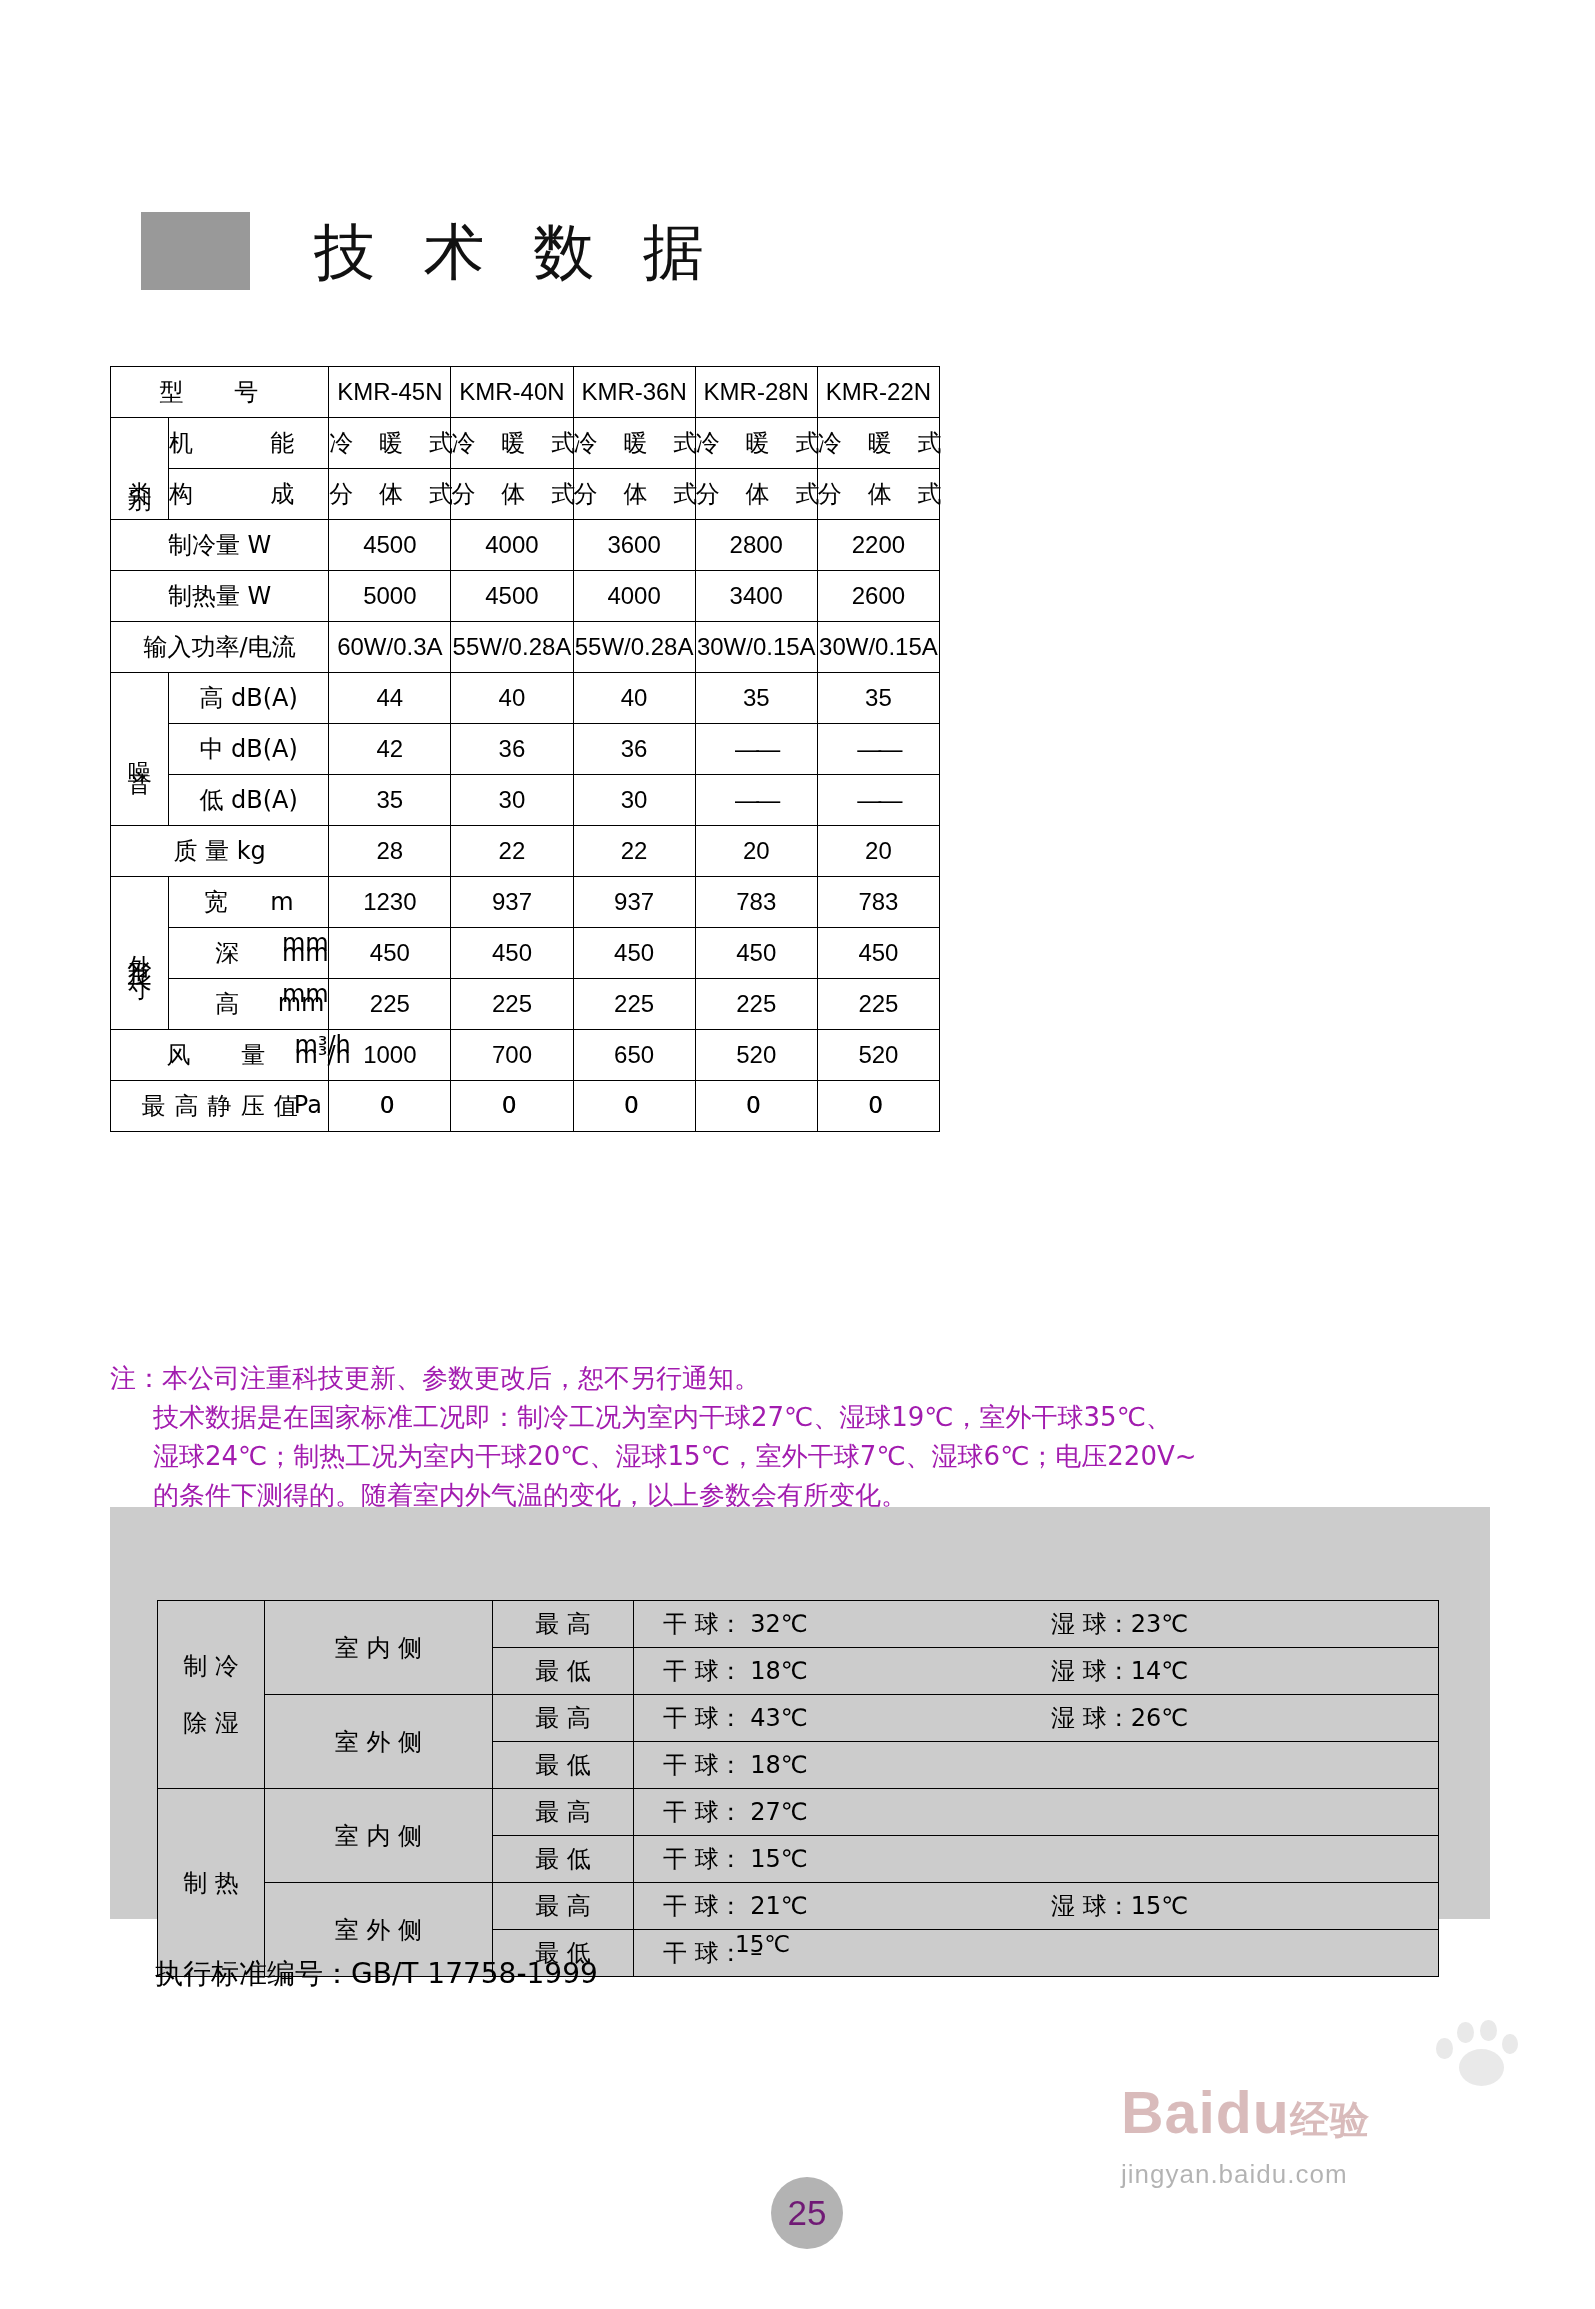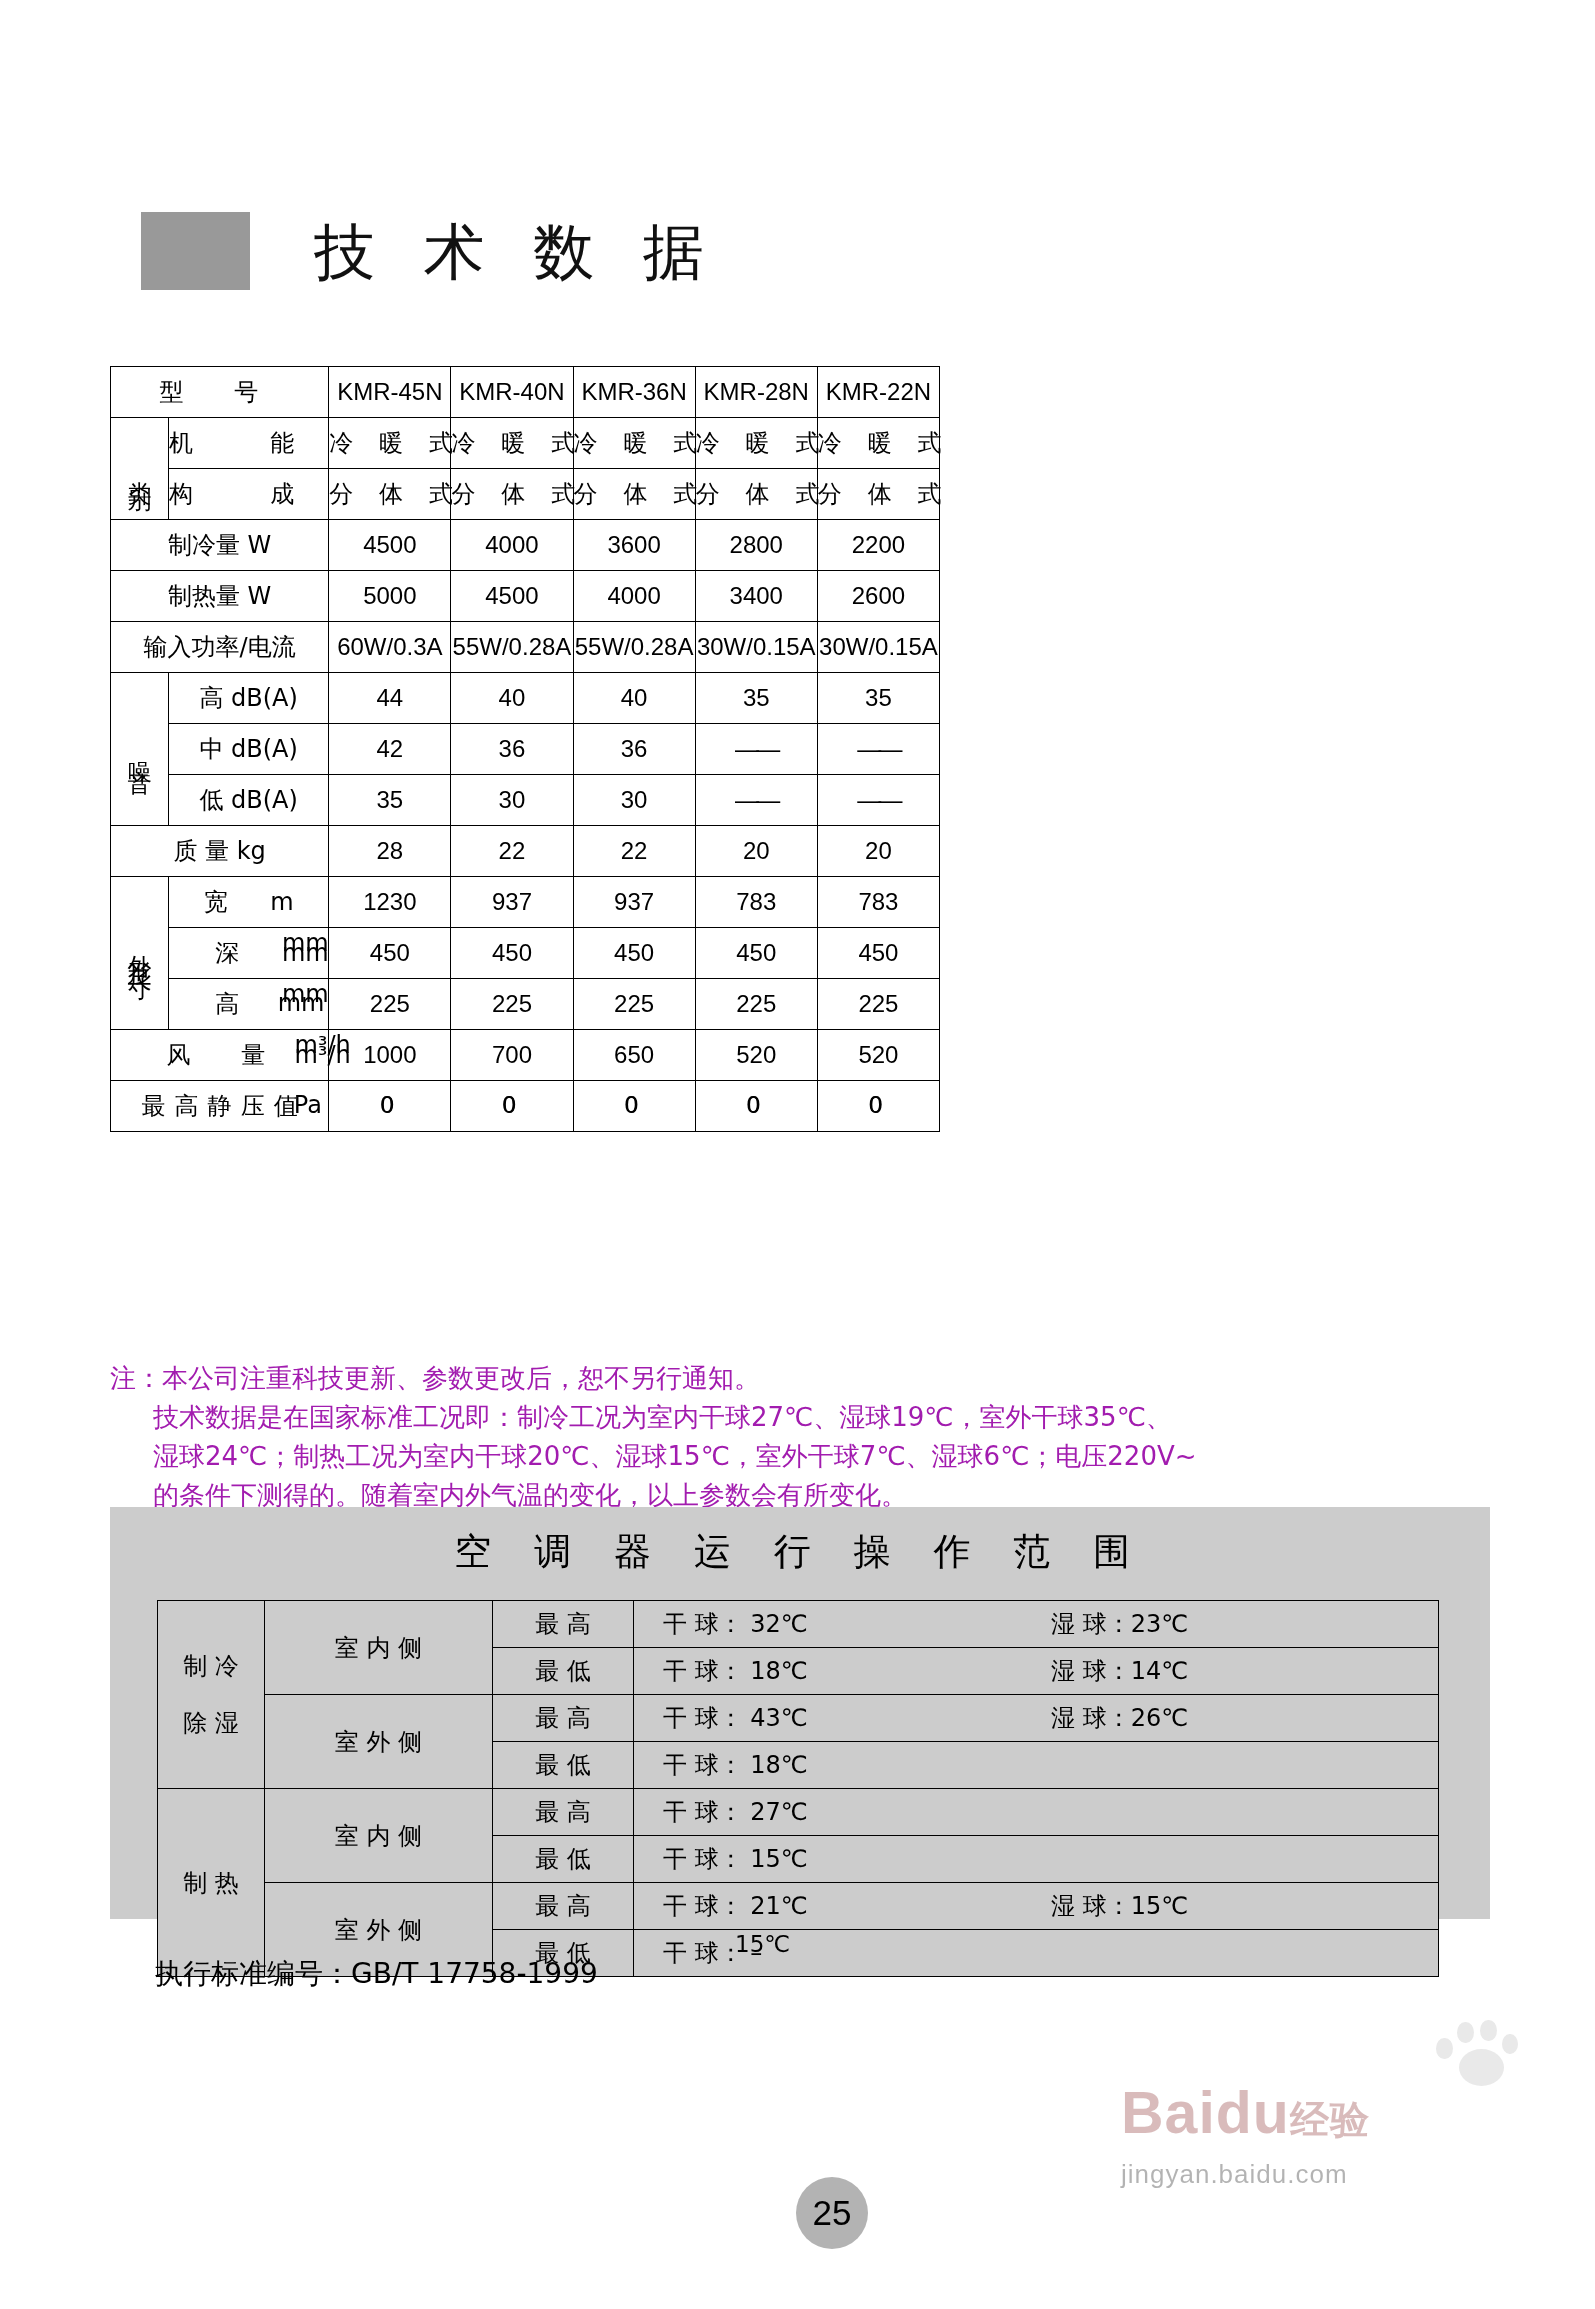--- a/index.html
+++ b/index.html
@@ -124,23 +124,23 @@
   }
 
   
   .std-no{
     position:absolute;left:155px;top:1955px;
     font-size:28px;
     font-family:"DejaVu Sans","Liberation Sans",sans-serif;
     white-space:nowrap;
   }
   .pagenum{
-    position:absolute;left:796px;top:2177px;
+    position:absolute;left:771px;top:2177px;
     width:72px;height:72px;border-radius:50%;
-    background:#b3b3b3;color:#000000;
+    background:#b3b3b3;color:#701a75;
     font-size:35px;display:flex;
     align-items:center;justify-content:center;
   }
 
   
   .wm{
     position:absolute;left:1121px;top:2067px;
     width:408px;height:184px;
     opacity:0.30;pointer-events:none;
     color:#9a9a9a;
@@ -345,21 +345,20 @@
   </div>
 
   <div class="notes">
     <div class="l1">注：本公司注重科技更新、参数更改后，恕不另行通知。</div>
     <div class="ind">技术数据是在国家标准工况即：制冷工况为室内干球27℃、湿球19℃，室外干球35℃、</div>
     <div class="ind">湿球24℃；制热工况为室内干球20℃、湿球15℃，室外干球7℃、湿球6℃；电压220V~</div>
     <div class="ind">的条件下测得的。随着室内外气温的变化，以上参数会有所变化。</div>
   </div>
 
   <div class="range-panel">
-    <div class="range-title cjk">空 调 器 运 行 操 作 范 围</div>
     <div class="range-tblwrap">
       <table class="range range-outer">
         <colgroup>
           <col style="width:107px;">
             <col style="width:228px;">
             <col style="width:141px;">
             <col style="width:805px;">
         </colgroup>
         <tbody>
 

